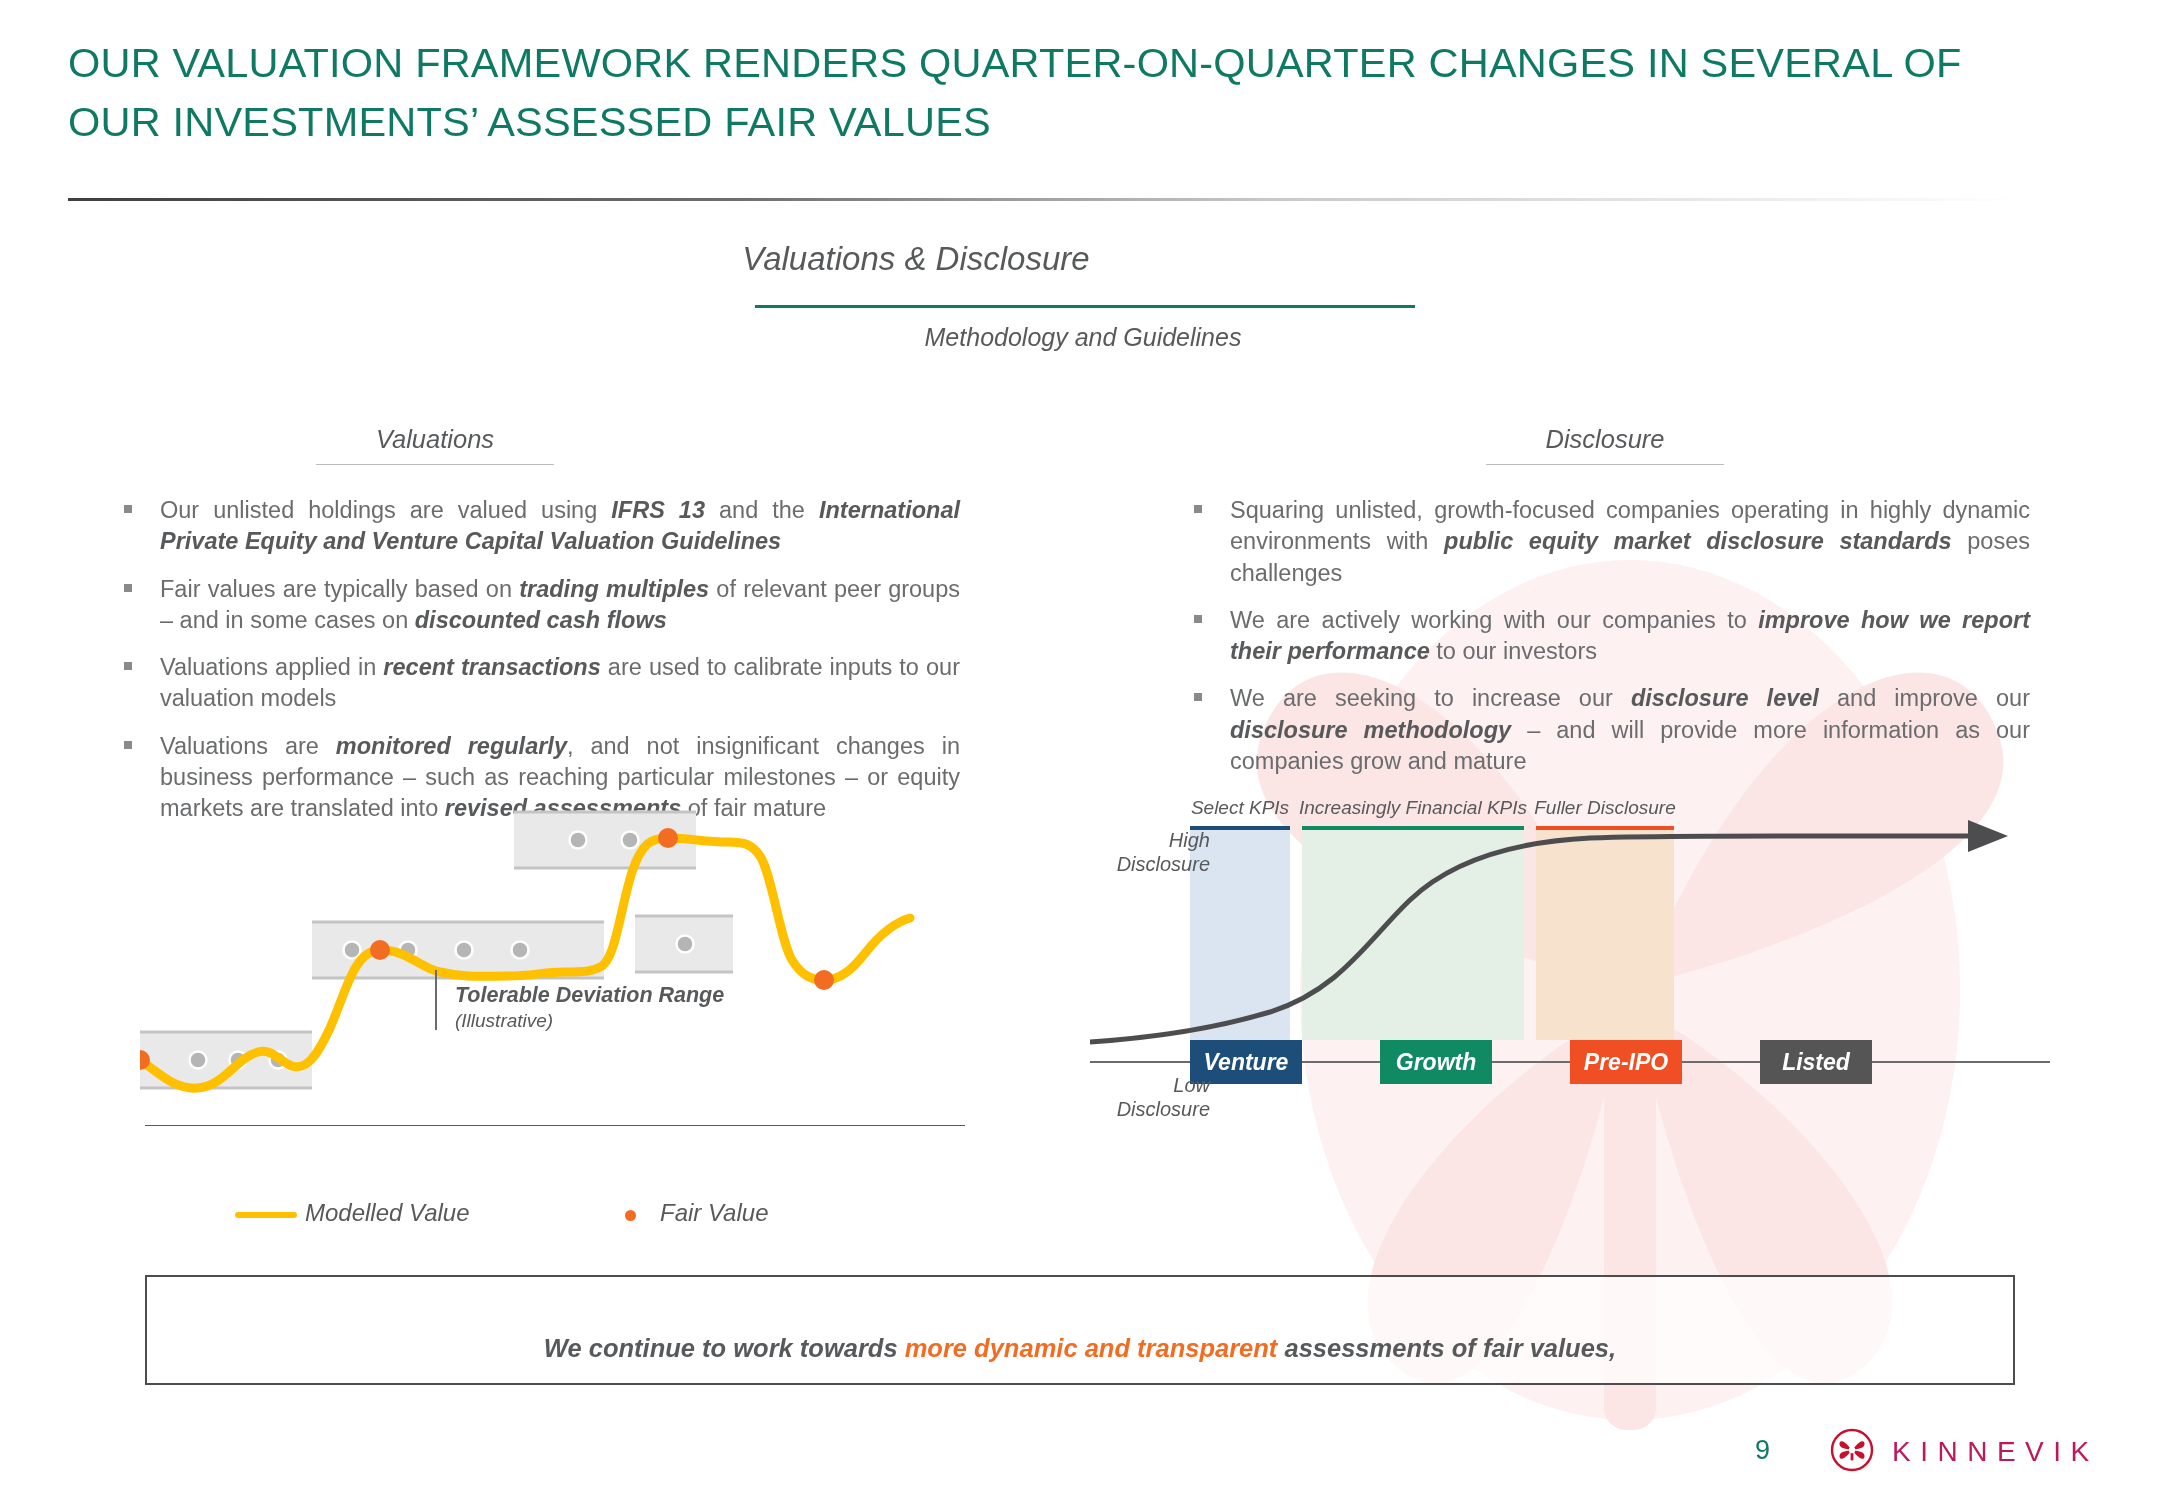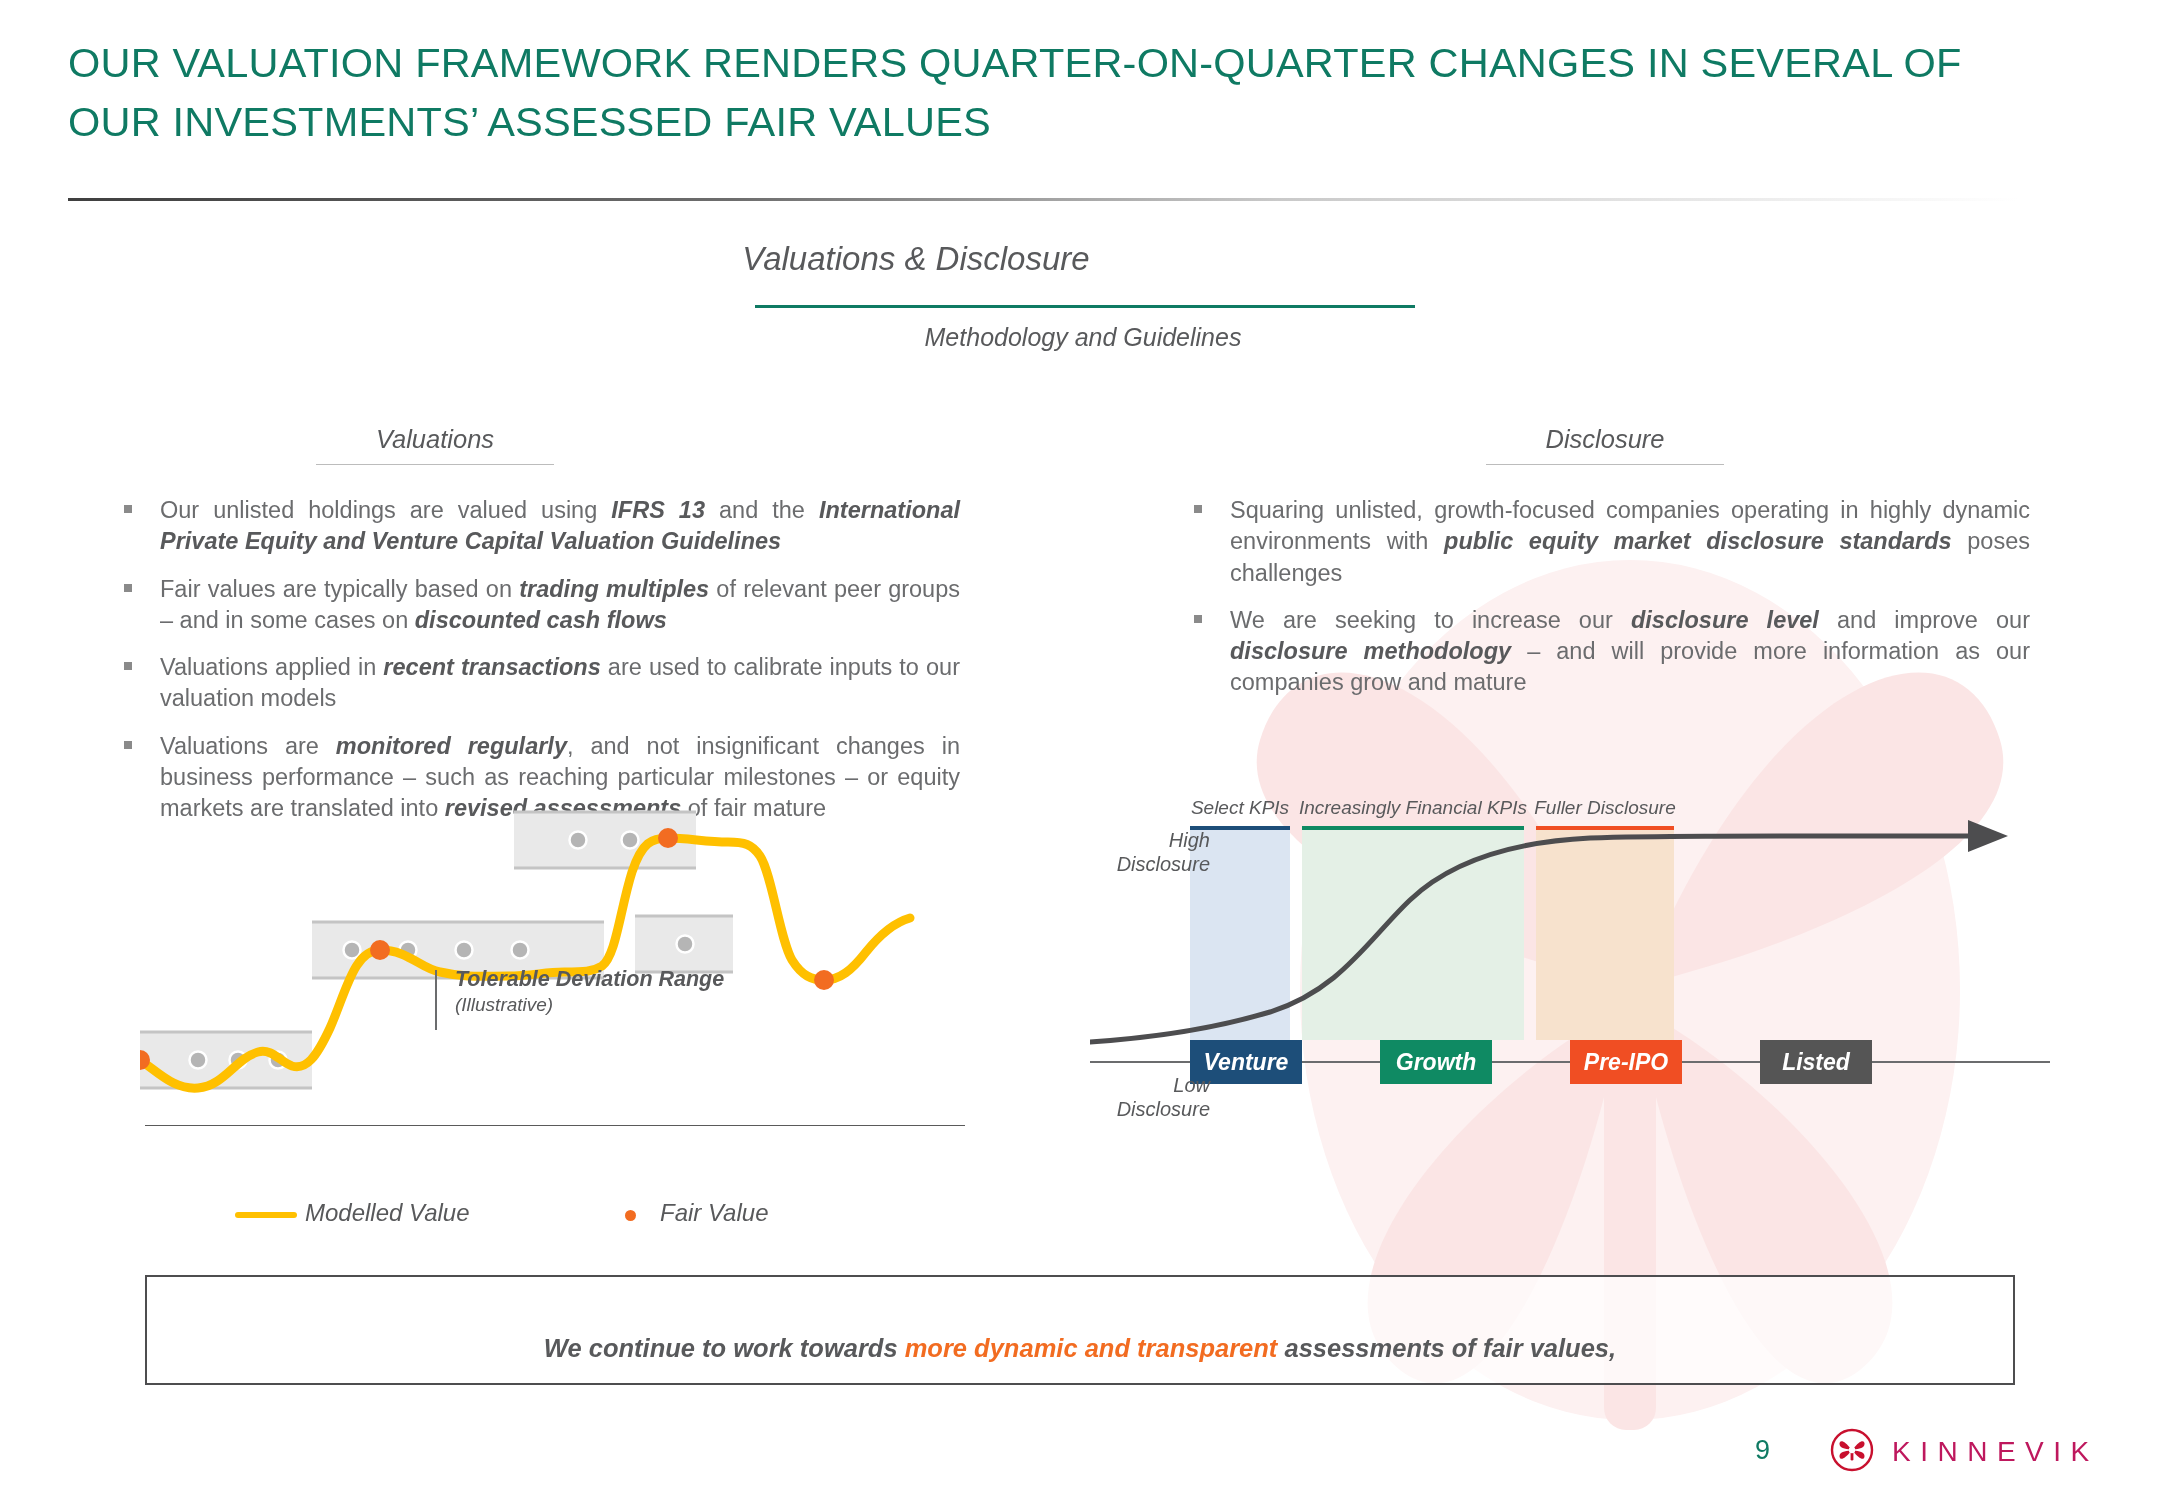--- a/index.html
+++ b/index.html
@@ -157,21 +157,21 @@
     width: 11px; height: 11px; border-radius: 50%; background: #F26C21;
   }
   #tdr-bar {
     position: absolute; left: 435px; top: 970px;
     width: 2px; height: 60px; background: #6b6c6e; z-index: 3;
   }
   #tdr-label {
     position: absolute; left: 455px; top: 967px;
     z-index: 3; font-style: italic; color: #58595b;
   }
-  #tdr-label .l1 { font-size: 21.5px; font-weight: bold; }
+  #tdr-label .l1 { font-size: 21.5px; font-weight: bold; margin-top: 16px; }
   #tdr-label .l2 { font-size: 19px; margin-top: 2px; }
 
   
   #chart-right {
     position: absolute;
     left: 1090px; top: 790px;
     width: 1050px; height: 310px;
     z-index: 3;
   }
   .axis-lbl {
@@ -263,20 +263,21 @@
 <div class="col-head-rule" id="col-rule-right"></div>
 
 <div class="bullets" id="bullets-left">
     <div class="bullet"><span class="sq"></span><span>Our unlisted holdings are valued using </span><b>IFRS 13</b><span> and the </span><b>International Private Equity and Venture Capital Valuation Guidelines</b></div>
     <div class="bullet"><span class="sq"></span><span>Fair values are typically based on </span><b>trading multiples</b><span> of relevant peer groups – and in some cases on </span><b>discounted cash flows</b></div>
     <div class="bullet"><span class="sq"></span><span>Valuations applied in </span><b>recent transactions</b><span> are used to calibrate inputs to our valuation models</span></div>
     <div class="bullet"><span class="sq"></span><span>Valuations are </span><b>monitored regularly</b><span>, and not insignificant changes in business performance – such as reaching particular milestones – or equity markets are translated into </span><b>revised assessments</b><span> of fair mature</span></div>
   </div>
 <div class="bullets" id="bullets-right">
     <div class="bullet"><span class="sq"></span><span>Squaring unlisted, growth-focused companies operating in highly dynamic environments with </span><b>public equity market disclosure standards</b><span> poses challenges</span></div>
+    <div class="bullet"><span class="sq"></span><span>We are actively working with our companies to </span><b>improve how we report their performance</b><span> to our investors</span></div>
     <div class="bullet"><span class="sq"></span><span>We are seeking to increase our </span><b>disclosure level</b><span> and improve our </span><b>disclosure methodology</b><span> – and will provide more information as our companies grow and mature</span></div>
   </div>
 
 <div id="chart-left"><svg viewBox="0 0 830 320" width="830" height="320">
       <g>
         <rect x="0" y="232" width="172" height="56" fill="#e9e9e9"></rect>
         <rect x="0" y="230.5" width="172" height="3" fill="#c4c4c4"></rect>
         <rect x="0" y="286.5" width="172" height="3" fill="#c4c4c4"></rect>
         <circle cx="58" cy="260" r="8.5" fill="#b5b5b5" stroke="#ffffff" stroke-width="2.5"></circle>
         <circle cx="98" cy="260" r="8.5" fill="#b5b5b5" stroke="#ffffff" stroke-width="2.5"></circle>

